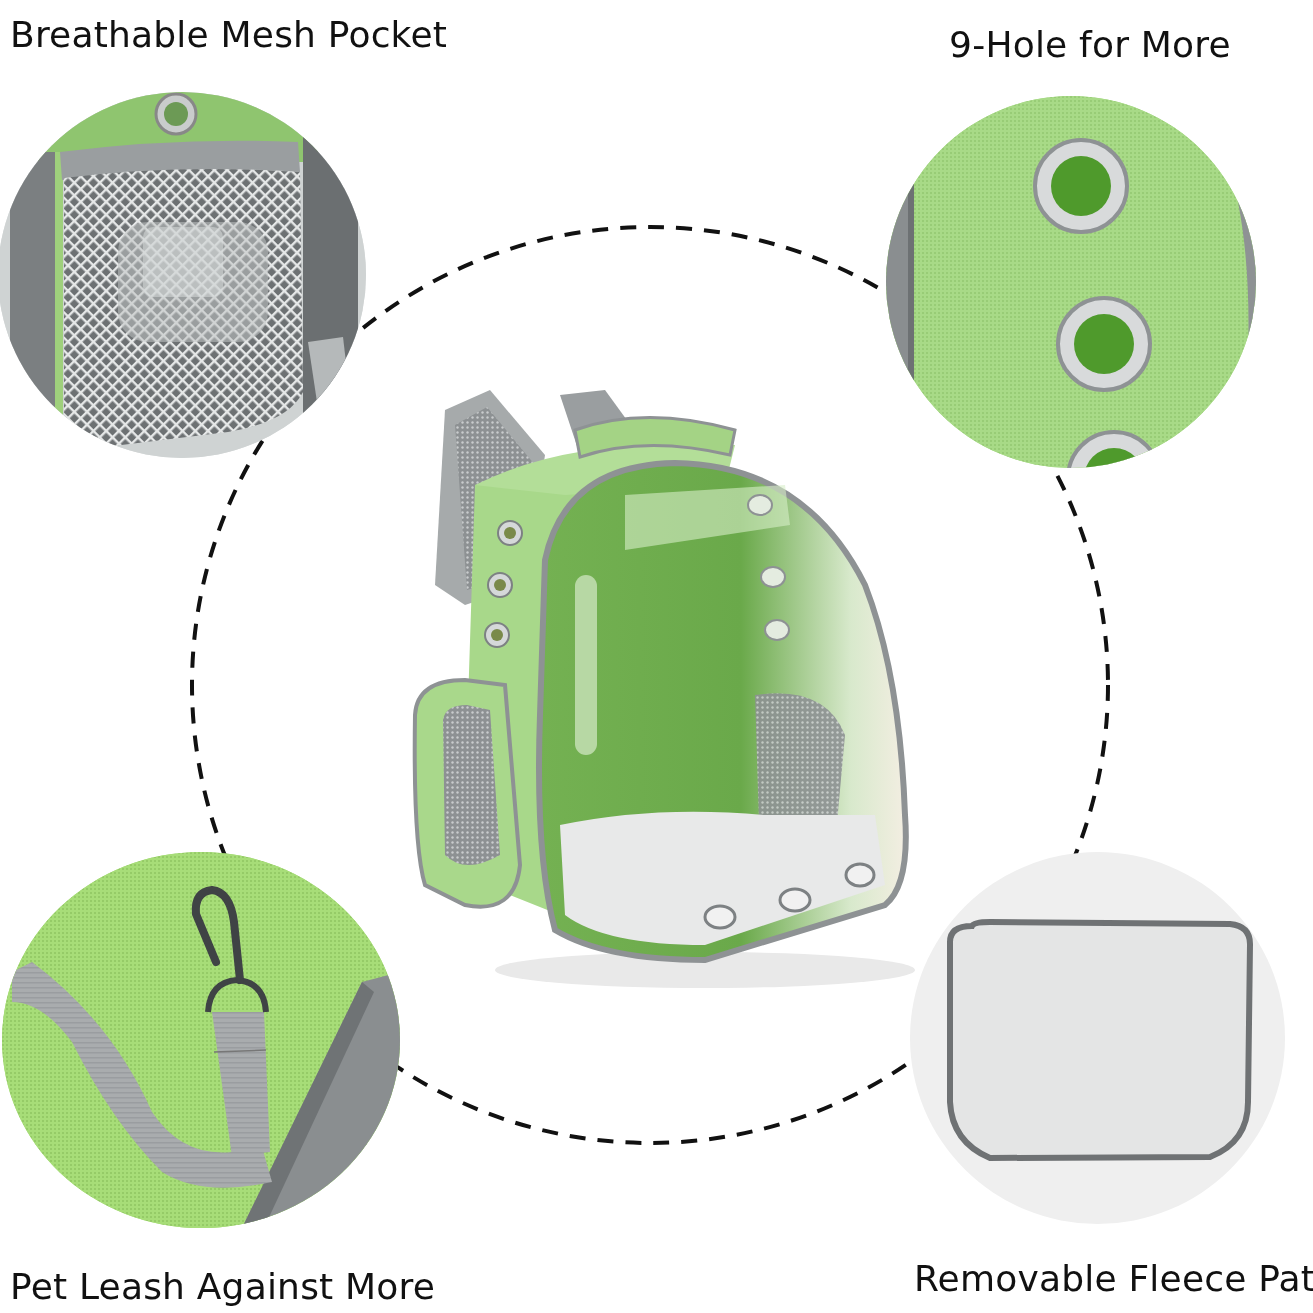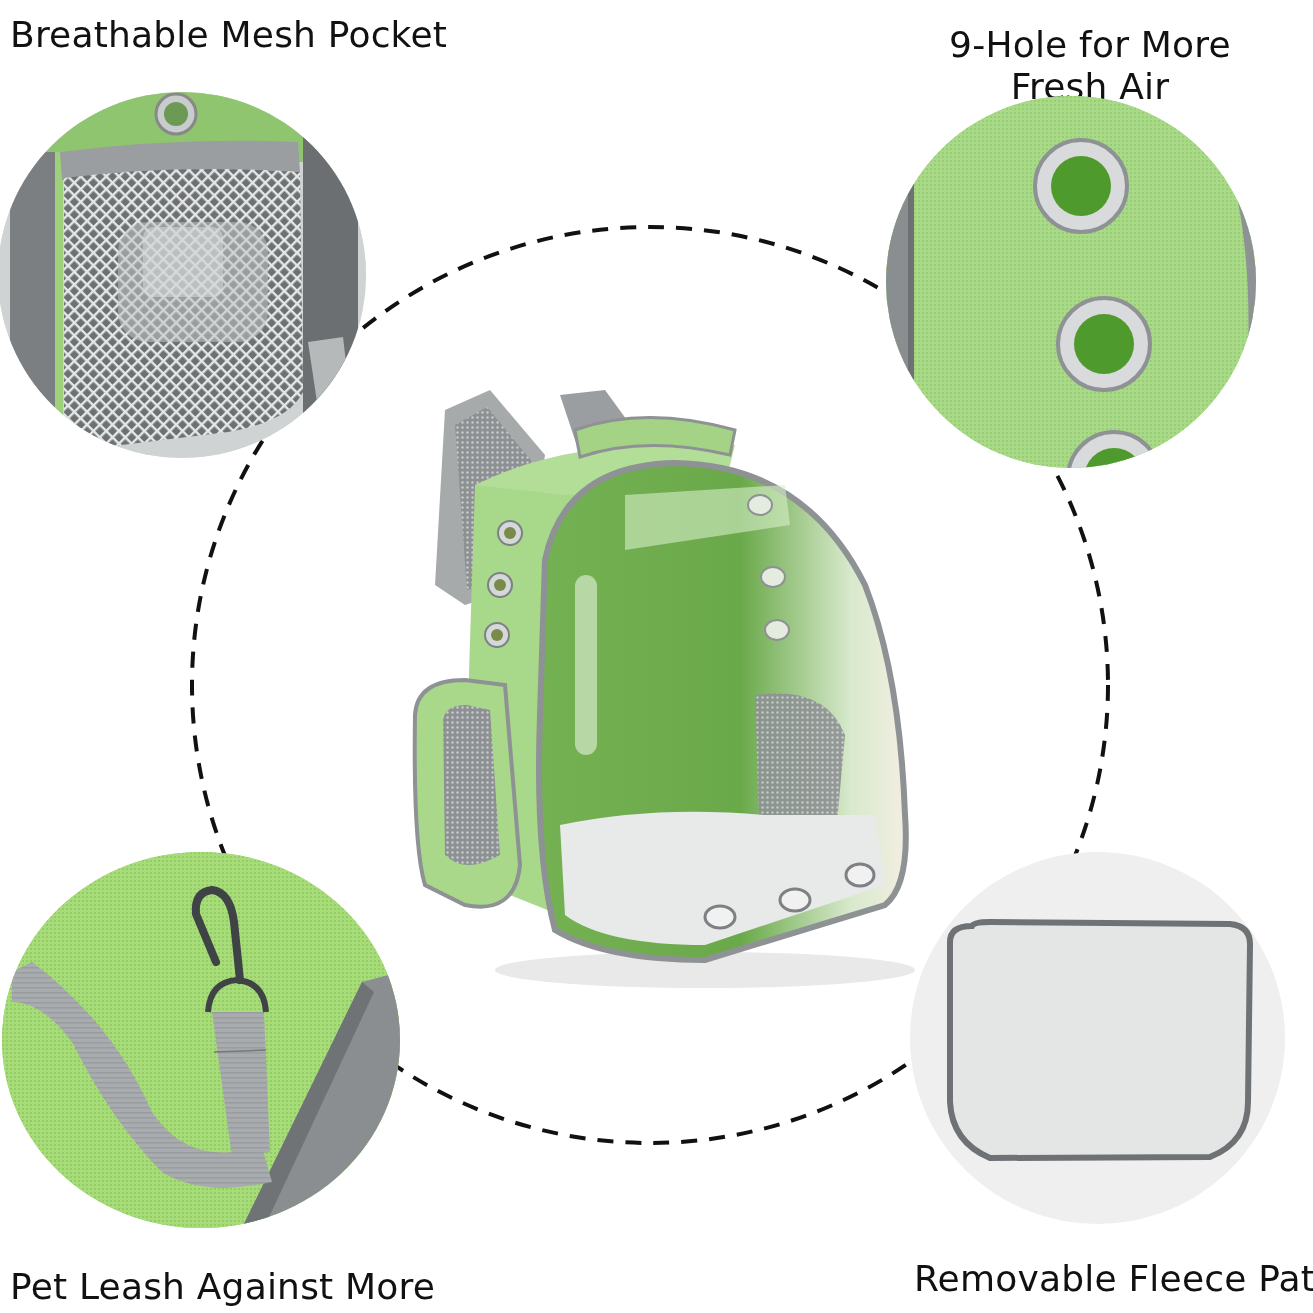--- a/index.html
+++ b/index.html
@@ -15,21 +15,20 @@
 <body>
 
 <svg id="dashed-ring" width="1313" height="1313" viewBox="0 0 1313 1313">
   <circle cx="650" cy="685" r="458" fill="none" stroke="#111" stroke-width="4" stroke-dasharray="16 12"></circle>
 </svg>
 
 <div class="label" style="left:10px; top:14px;">Breathable Mesh Pocket</div>
 
 <div class="label center" style="left:935px; top:0px; width:310px;margin-top:24px;">
   <div>9-Hole for More</div>
-  <div>Fresh Air</div>
 </div>
 
 <div class="label" style="left:10px; top:1266px;">Pet Leash Against More</div>
 
 <div class="label" style="left:914px; top:1258px;">Removable Fleece Pat</div>
 
 <div class="feature-circle" style="left:-2px; top:92px; width:368px; height:366px; background:#d9dcdc;">
   <svg width="368" height="366" viewBox="0 0 368 366">
     <defs>
       <pattern id="meshPat" width="9" height="9" patternUnits="userSpaceOnUse" patternTransform="rotate(45)">

